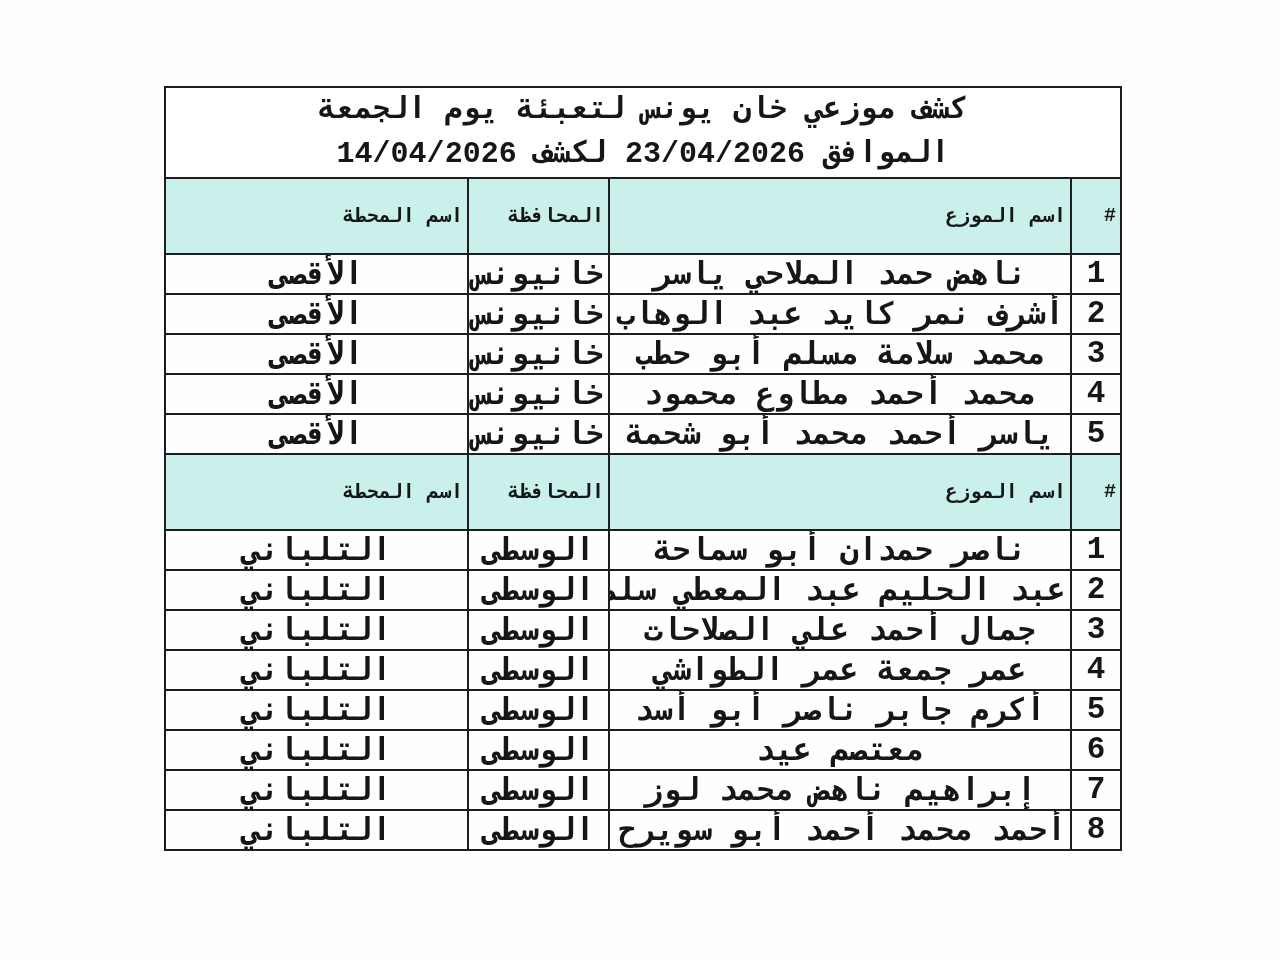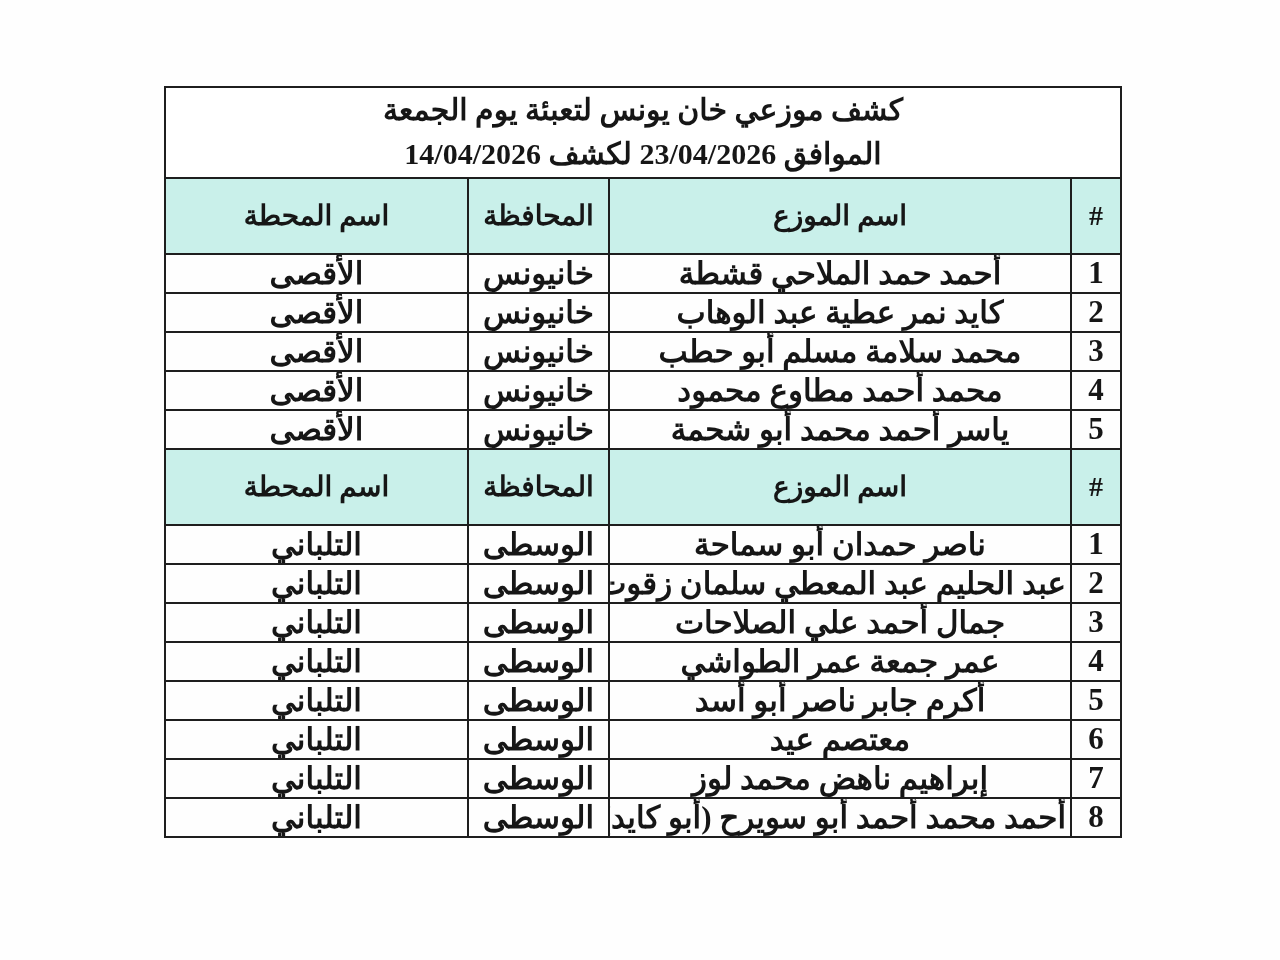--- a/index.html
+++ b/index.html
@@ -5,21 +5,21 @@
   html, body {
     margin: 0;
     padding: 0;
     background: #ffffff;
   }
   .page {
     position: relative;
     width: 1280px;
     height: 960px;
     background: var(--page-bg, #fefefe);
-    font-family: Liberation Serif, serif;
+    font-family: Liberation Mono, monospace;
     color: var(--text-color, #161616);
     overflow: hidden;
   }
   table.sheet {
     position: absolute;
     left: 164px;
     top: 86px;
     width: 956px;
     border-collapse: collapse;
     table-layout: fixed;
@@ -42,21 +42,22 @@
   .title-cell {
     height: 88px;
     background: #ffffff;
     font-size: 30px;
     line-height: 1.48;
     white-space: normal;
   }
   .head-row th {
     height: 74px;
     background: var(--header-bg, #c9f0ea);
-    font-size: 28px;
+    font-size: 20px;
+    text-align: right;
   }
   .data-row td {
     height: 37px;
     font-size: 31px;
   }
 </style>
 </head>
 <body>
 
 <div class="page">
@@ -76,27 +77,27 @@
         </td>
       </tr>
       <tr class="head-row">
         <th>#</th>
         <th>اسم الموزع</th>
         <th>المحافظة</th>
         <th>اسم المحطة</th>
       </tr>
       <tr class="data-row">
         <td>1</td>
-        <td>أحمد حمد الملاحي قشطة</td>
+        <td>ناهض حمد الملاحي ياسر</td>
         <td>خانيونس</td>
         <td>الأقصى</td>
       </tr>
       <tr class="data-row">
         <td>2</td>
-        <td>كايد نمر عطية عبد الوهاب</td>
+        <td>أشرف نمر كايد عبد الوهاب</td>
         <td>خانيونس</td>
         <td>الأقصى</td>
       </tr>
       <tr class="data-row">
         <td>3</td>
         <td>محمد سلامة مسلم أبو حطب</td>
         <td>خانيونس</td>
         <td>الأقصى</td>
       </tr>
       <tr class="data-row">

